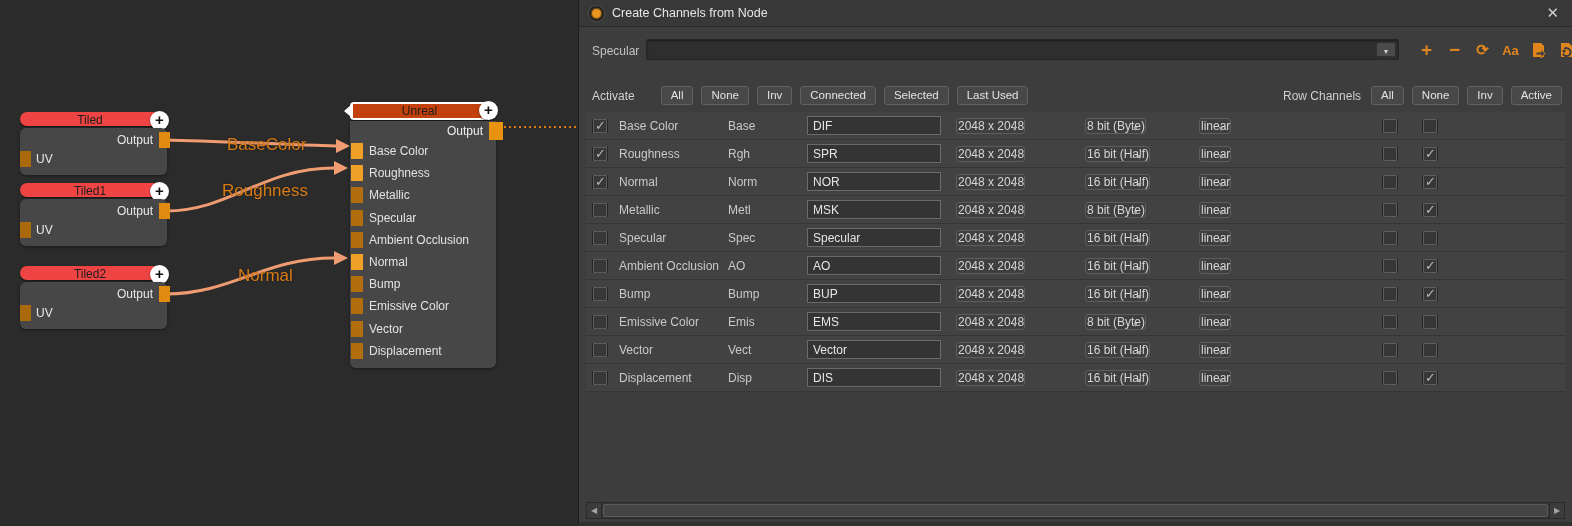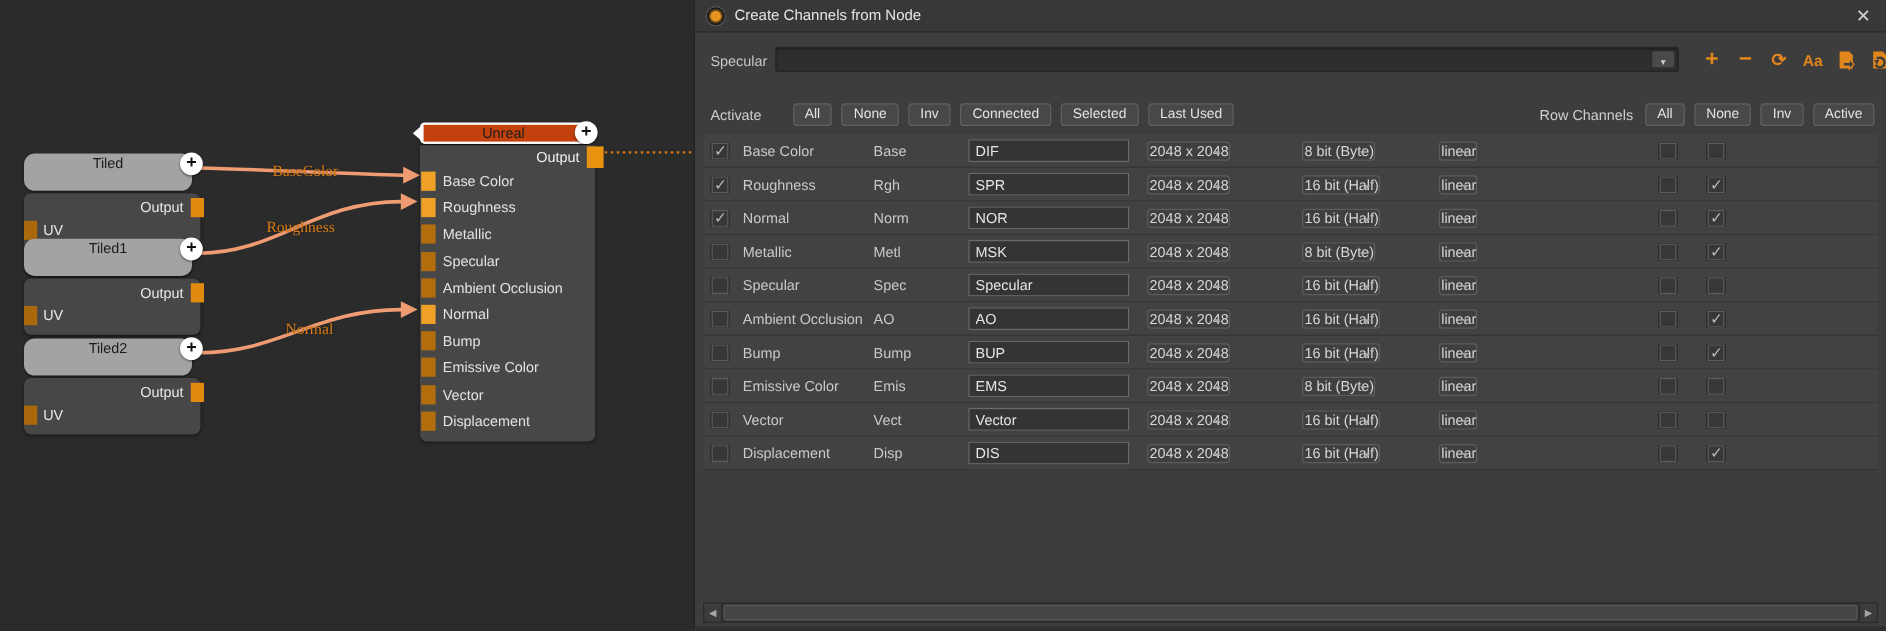--- a/index.html
+++ b/index.html
@@ -5,24 +5,24 @@
   * { margin:0; padding:0; box-sizing:border-box; }
   html,body { background:#222; }
   #app {
     position:relative; width:1572px; height:526px; overflow:hidden;
     font-family:"Liberation Sans", sans-serif; font-size:12px; color:#d6d6d6;
     background:#2b2b2b;
   }
   
   #canvas { position:absolute; left:0; top:0; width:578px; height:526px; background:#2b2b2b; }
   #wires { position:absolute; left:0; top:0; pointer-events:none; }
-  .wire-label { position:absolute; color:#d97c15; font-size:13px; pointer-events:none; text-shadow:0 0 2px rgba(0,0,0,.4);font-family:Liberation Serif, serif; }
+  .wire-label { position:absolute; color:#d97c15; font-size:17px; pointer-events:none; text-shadow:0 0 2px rgba(0,0,0,.4); }
   .node { position:absolute; width:147px; }
-  .n-header { position:relative; height:31px; background:#a3a3a3; border-radius:9px; color:#1c1c1c;
-              text-align:center; line-height:16px; font-size:12px; width:140px; box-shadow:0 1px 2px rgba(0,0,0,.5);margin-top:16px; }
+  .n-header { position:relative; height:14px; background:#ef4444; border-radius:9px; color:#1c1c1c;
+              text-align:center; line-height:16px; font-size:12px; width:140px; box-shadow:0 1px 2px rgba(0,0,0,.5); }
   .n-plus { position:absolute; right:-9px; top:-1px; width:19px; height:19px; background:#fff; border-radius:50%;
             color:#111; font-size:15px; font-weight:bold; text-align:center; line-height:17px; box-shadow:0 1px 2px rgba(0,0,0,.5);}
   .n-body { position:relative; margin-top:2px; background:#474747; border-radius:6px; padding:3px 0 6px 0; box-shadow:0 1px 3px rgba(0,0,0,.4); }
   .n-row { position:relative; height:19px; line-height:19px; color:#e8e8e8; }
   .n-out-label { position:absolute; right:14px; }
   .port { position:absolute; width:11px; height:16px; top:1px; }
   .port.out { right:-3px; background:#e08a10; }
   .port.in-uv { left:0px; background:#a9690c; }
   
   #unreal { position:absolute; left:350px; top:102px; width:146px; }

